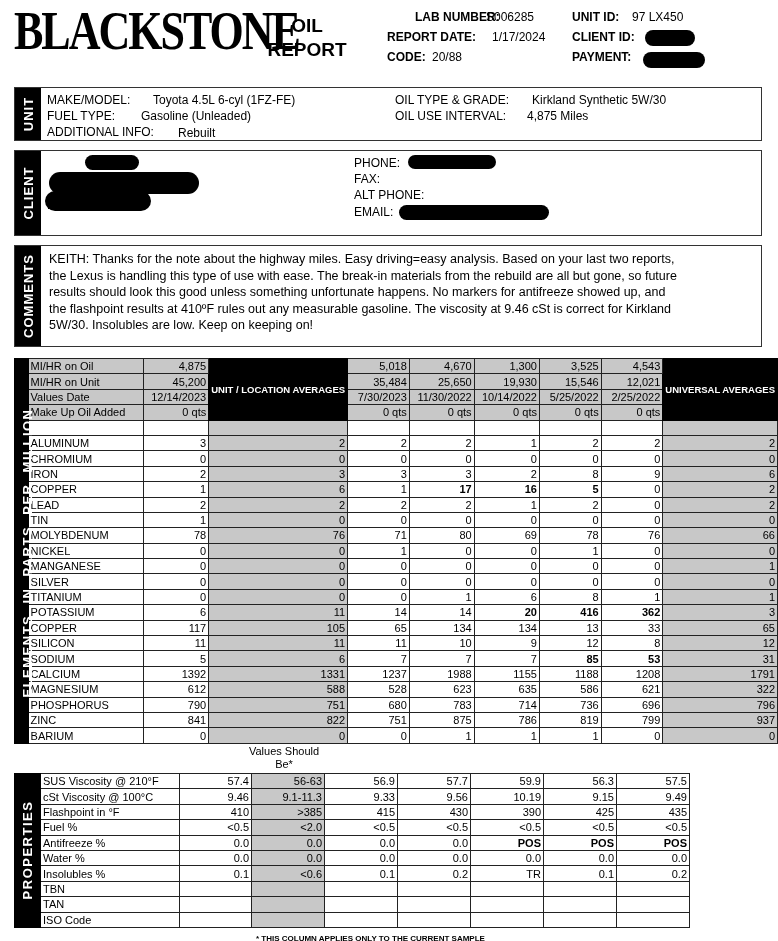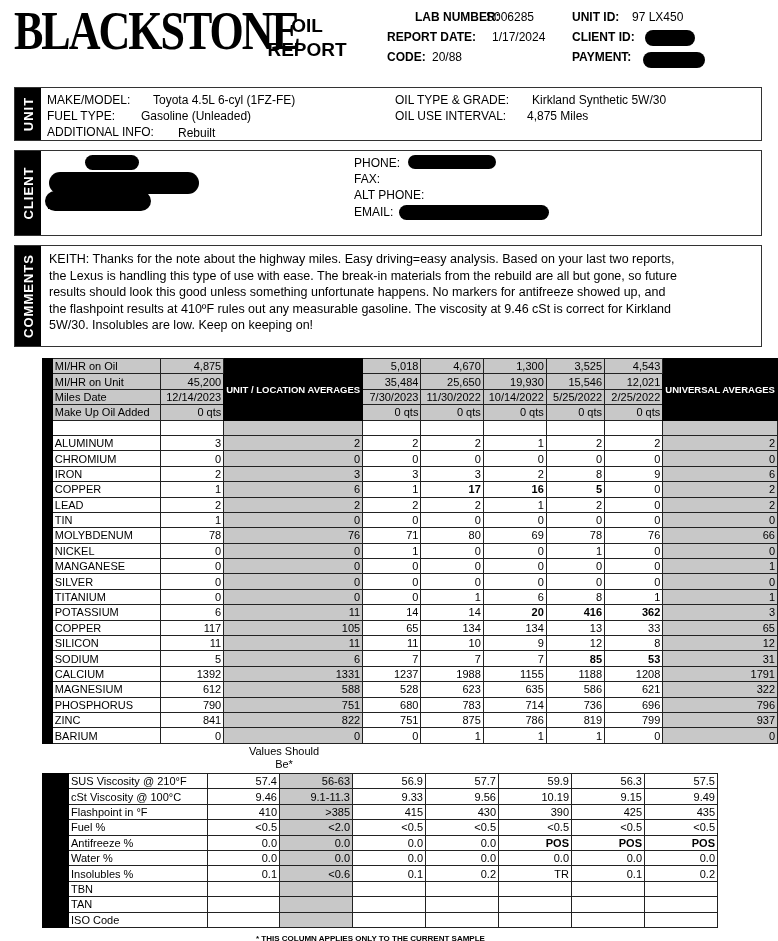--- a/index.html
+++ b/index.html
@@ -17,21 +17,21 @@
 
   
   .section { position: absolute; left: 14px; width: 748px; border: 1.5px solid #333; }
   .side-tab { position: absolute; left: 0; top: 0; bottom: 0; width: 26px; background: #000; }
   .side-tab span { position: absolute; left: 50%; top: 50%; transform: translate(-50%, -50%) rotate(-90deg); color: #fff; font-weight: bold; font-size: 13px; letter-spacing: 1px; white-space: nowrap; }
   .sec-text { font-size: 12px; position: absolute; white-space: nowrap; }
 
   .comment { position: absolute; left: 34px; top: 5px; width: 630px; font-size: 12.5px; line-height: 16.5px; }
 
   
-  table { border-collapse: collapse; position: absolute; table-layout: fixed; margin-left: 28px; }
+  table { border-collapse: collapse; position: absolute; table-layout: fixed; }
   td { border: 1.5px solid #222; font-size: 11px; height: 15.4px; padding: 0 2px; text-align: right; white-space: nowrap; line-height: 12px; }
   td.lbl { text-align: left; padding-left: 2px; }
   td.g { background: #c8c8c8; }
   td.b { font-weight: bold; }
   td.blk { background: #000; border-color: #000; color: #fff; font-weight: bold; text-align: center; font-size: 9.5px; line-height: 13px; }
   .side-col { background: #000; border-color: #000; }
   .vert { position: absolute; color: #fff; font-weight: bold; font-size: 13px; letter-spacing: 1.5px; white-space: nowrap; transform: translate(-50%, -50%) rotate(-90deg); }
   .should { position: absolute; left: 248px; top: 745px; width: 72px; font-size: 11px; text-align: center; line-height: 13px; }
   .footnote { position: absolute; left: 256px; top: 934px; font-size: 8px; font-weight: bold; white-space: nowrap; }
 </style>
@@ -128,21 +128,21 @@
       <tr>
         <td class="lbl g">MI/HR on Unit</td>
         <td class="g">45,200</td>
         <td class="g">35,484</td>
         <td class="g">25,650</td>
         <td class="g">19,930</td>
         <td class="g">15,546</td>
         <td class="g">12,021</td>
       </tr>
       <tr>
-        <td class="lbl g">Miles Date</td>
+        <td class="lbl g">Values Date</td>
         <td class="g">12/14/2023</td>
         <td class="g">7/30/2023</td>
         <td class="g">11/30/2022</td>
         <td class="g">10/14/2022</td>
         <td class="g">5/25/2022</td>
         <td class="g">2/25/2022</td>
       </tr>
       <tr>
         <td class="lbl g">Make Up Oil Added</td>
         <td class="g">0 qts</td>

